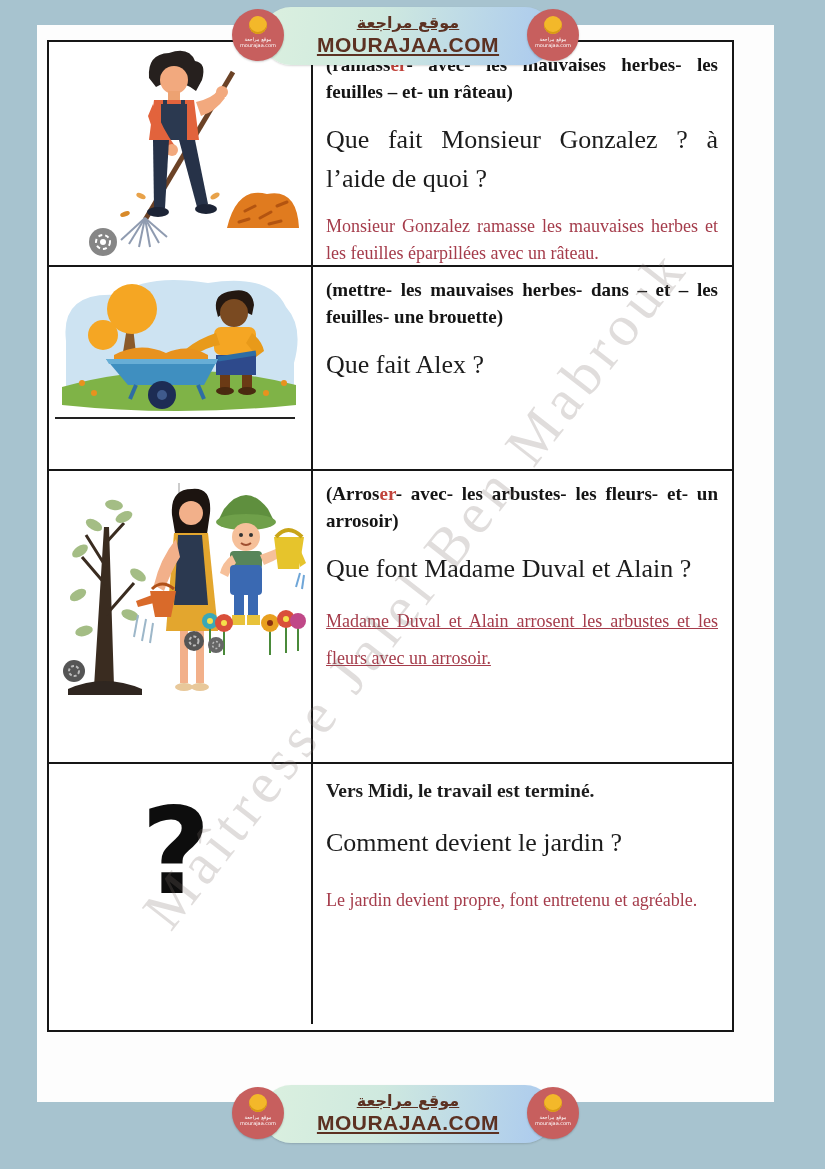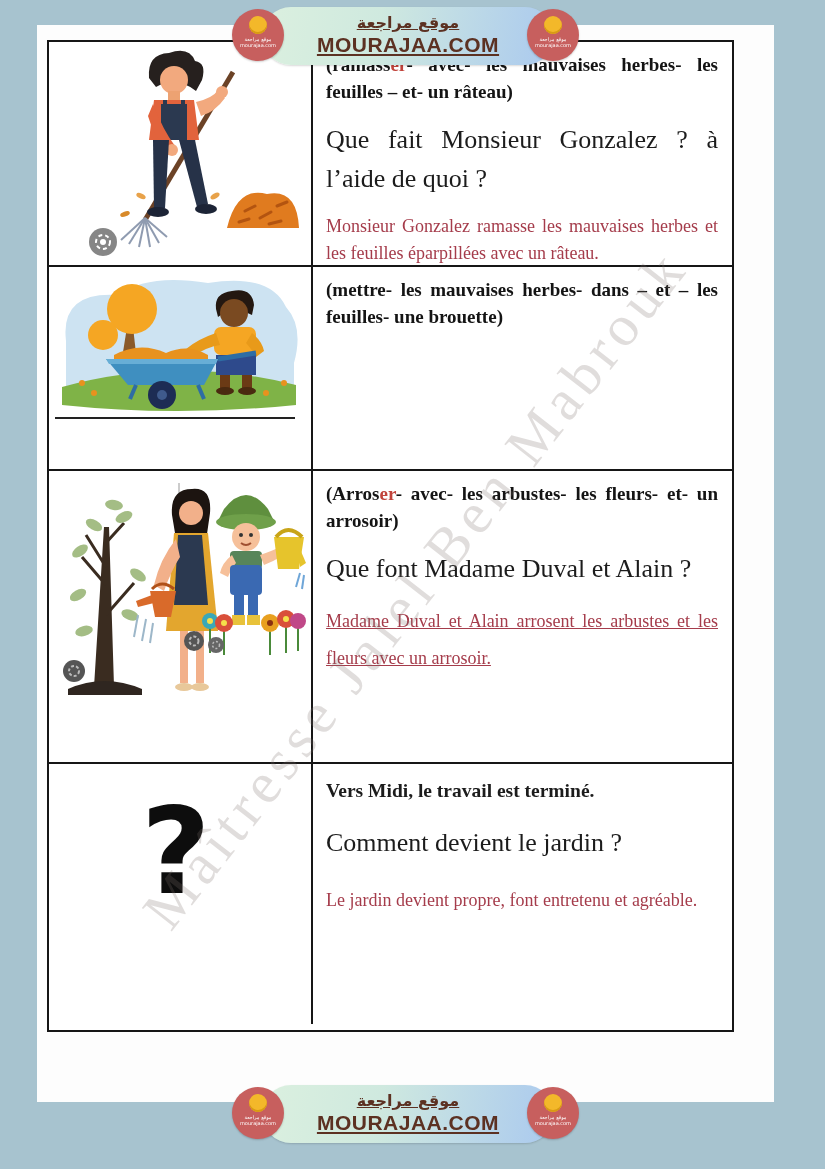--- a/index.html
+++ b/index.html
@@ -209,20 +209,21 @@
           <circle cx="38" cy="122" r="3"></circle>
             <circle cx="26" cy="112" r="3"></circle>
           <circle cx="210" cy="122" r="3"></circle>
             <circle cx="228" cy="112" r="3"></circle>
         </g>
       </svg>
       <div class="img-underline"></div>
     </div>
     <div class="cell-txt">
       <p class="prompt"><span>(mettre- les mauvaises herbes- dans – et – les feuilles- une brouette)</span><span class="red"></span><span></span></p>
+      <p class="question">Que fait Alex ?</p>
     </div>
   </div>
 
   <div class="trow r3">
     <div class="cell-img">
       <svg class="pic" width="252" height="252" viewBox="0 0 252 252">
         <line x1="125" y1="8" x2="125" y2="112" stroke="#cccccc" stroke-width="2"></line>
 
         <g>
           <path d="M40 212 L50 52 L55 52 L60 212 Z" fill="#3a2c20"></path>

